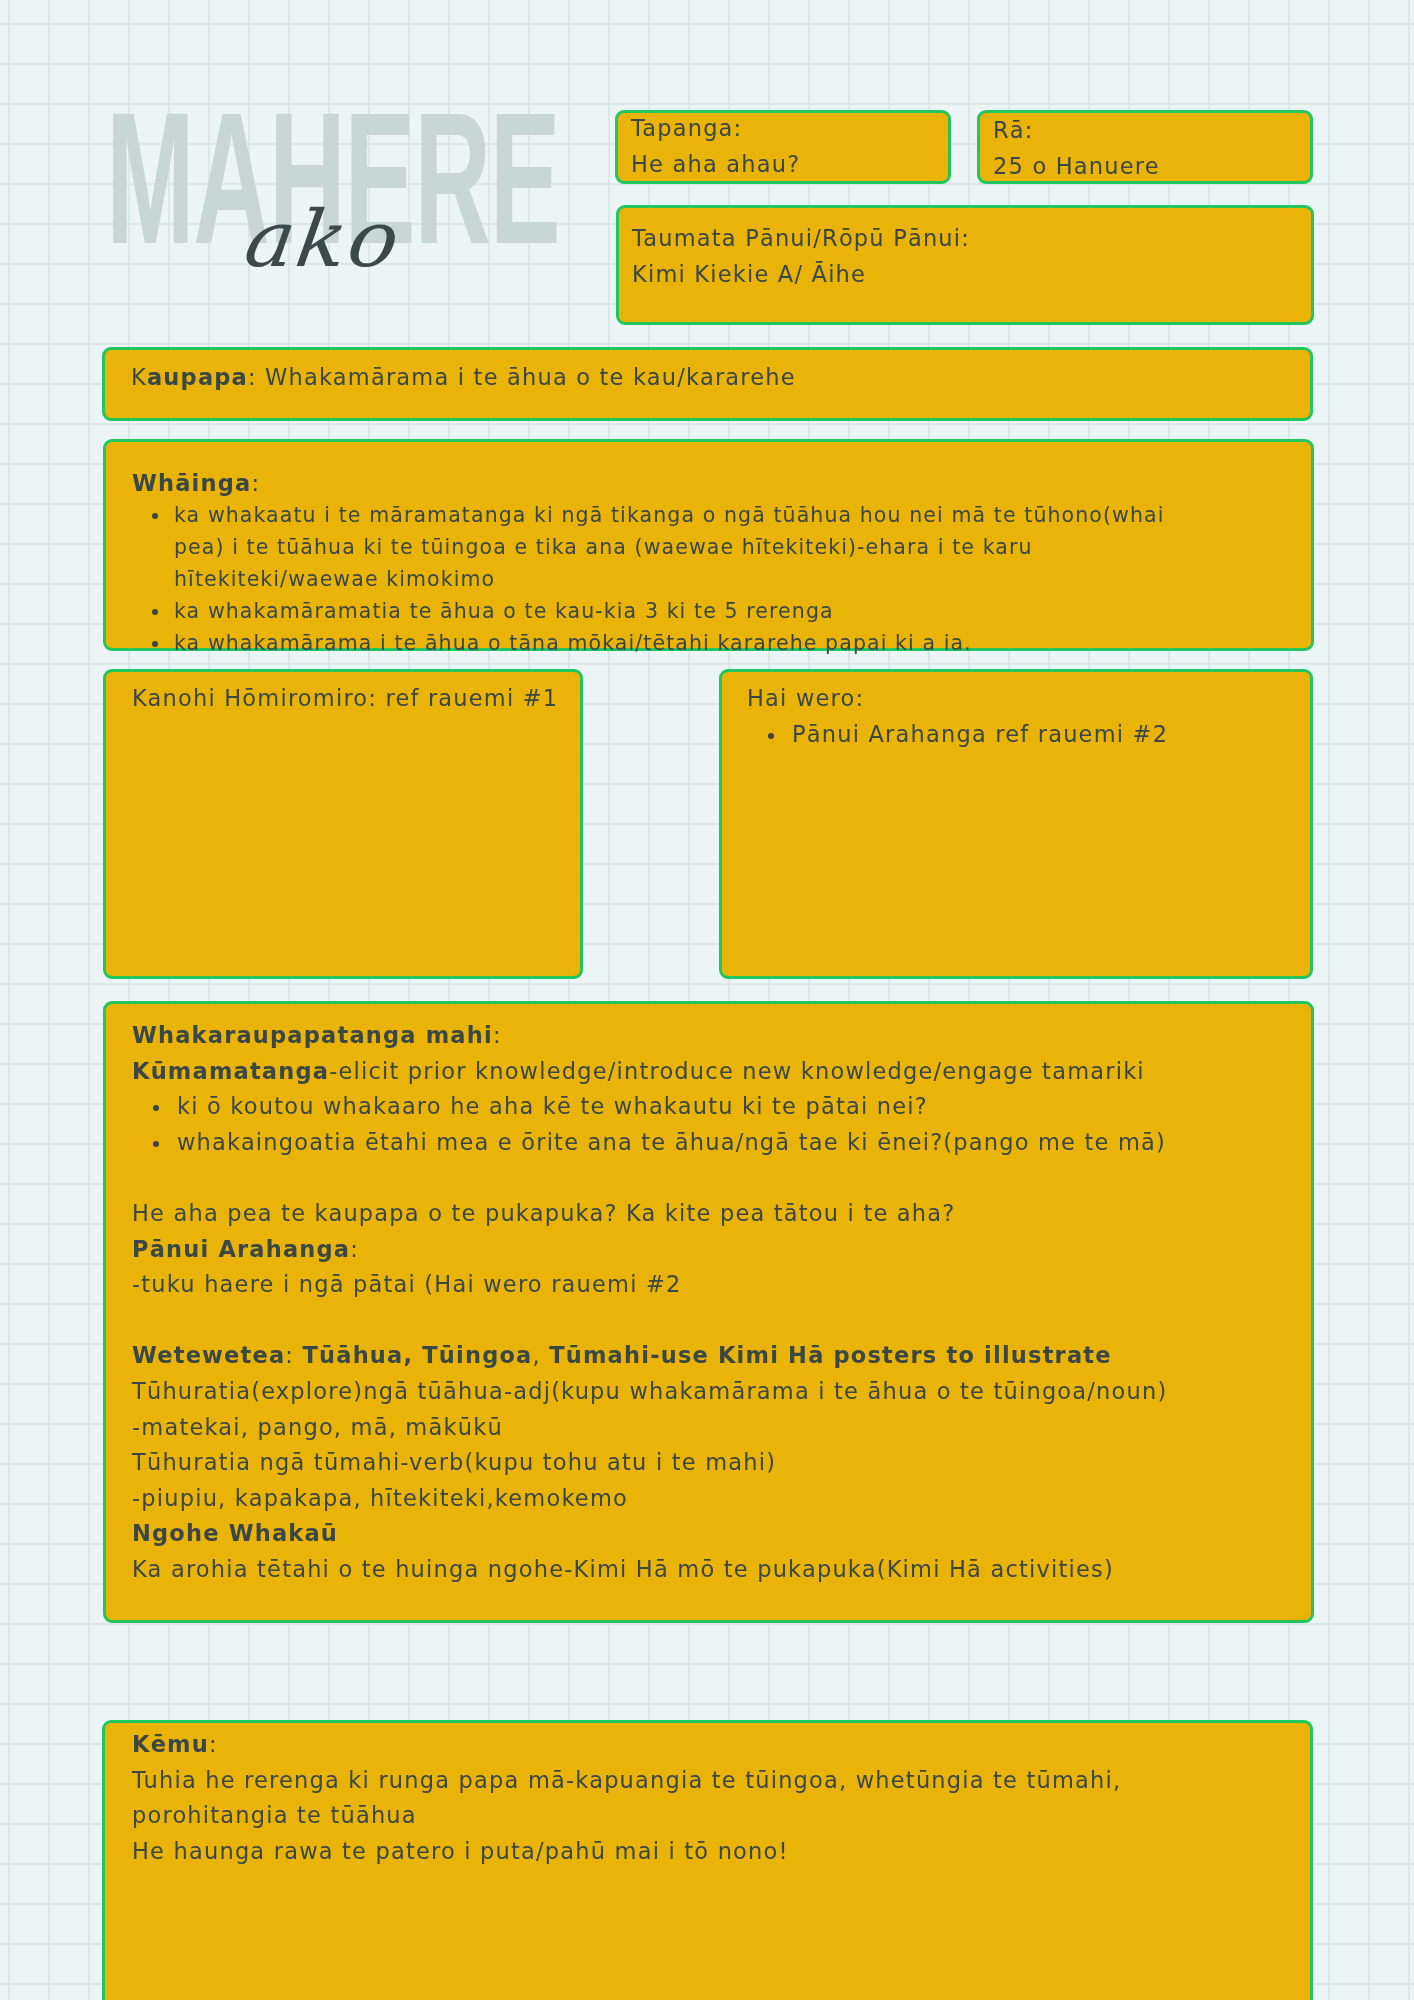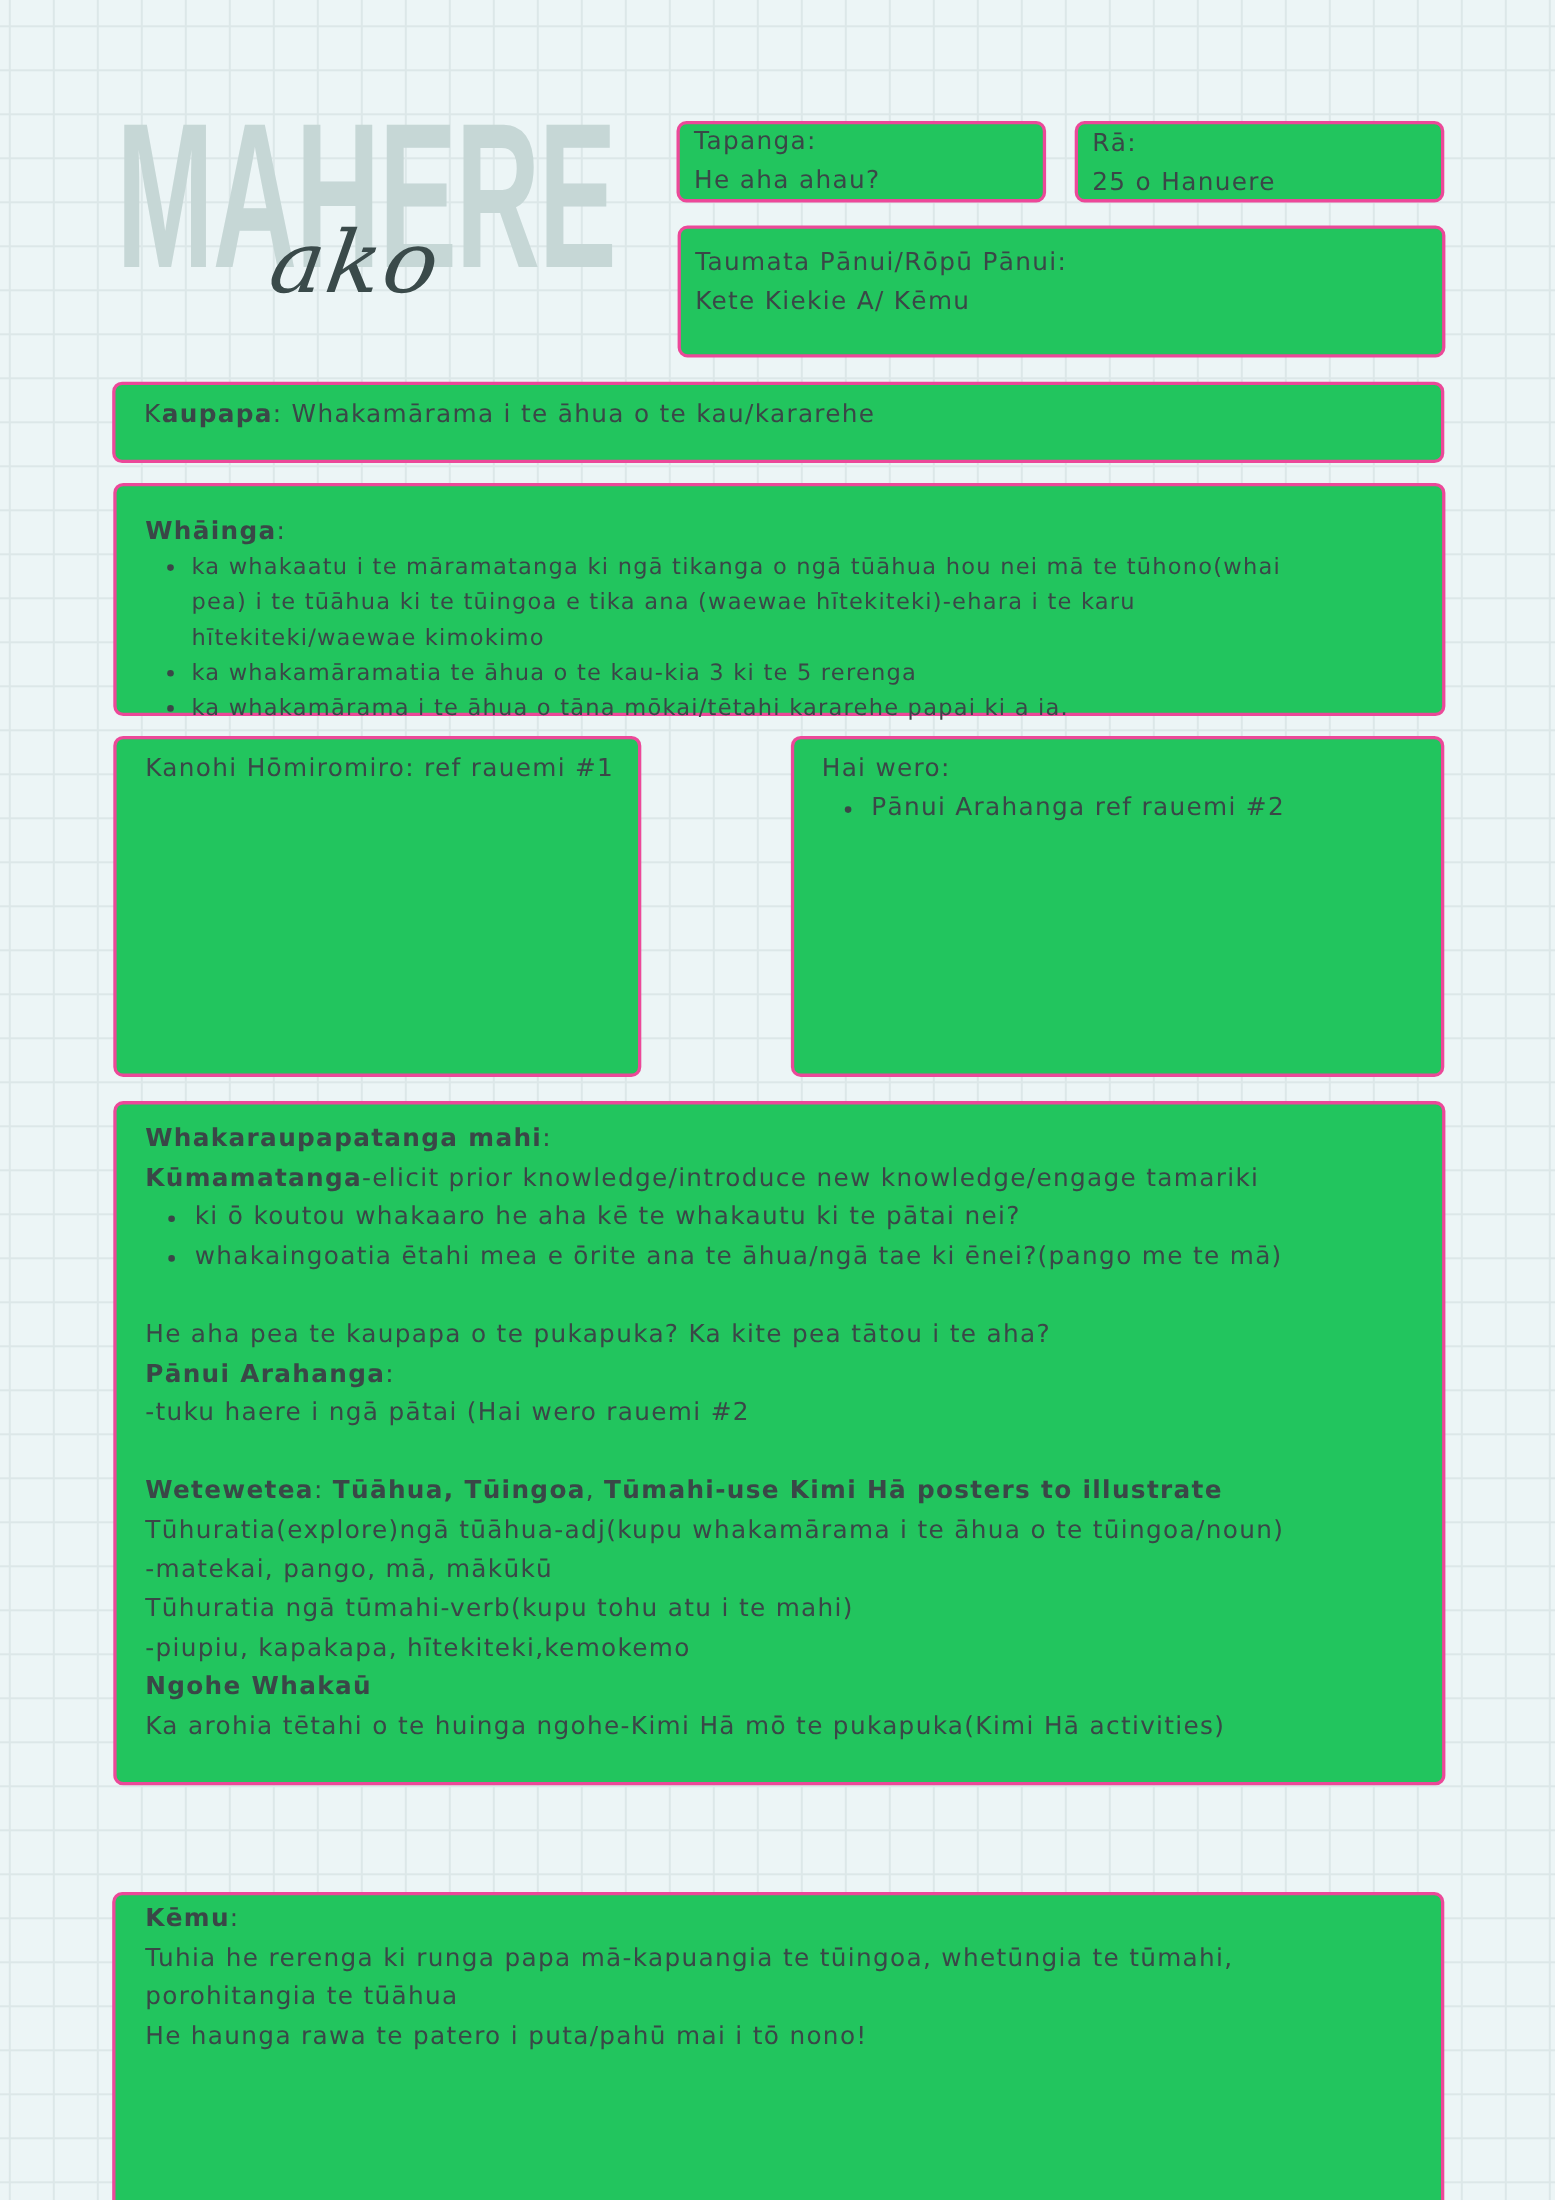--- a/index.html
+++ b/index.html
@@ -8,22 +8,22 @@
     background-color: #ecf5f6;
     background-image:
       linear-gradient(to right, #dce7e8 2px, transparent 2px),
       linear-gradient(to bottom, #dce7e8 2px, transparent 2px);
     background-size: 40px 40px;
     background-position: 8px 23px;
     font-family: "DejaVu Sans", sans-serif;
     color: #3a4747;
   }
   .box {
-    position: absolute; background: #22c55e;
-    border: 3px solid #ec4899; border-radius: 9px;
+    position: absolute; background: #eab308;
+    border: 3px solid #22c55e; border-radius: 9px;
     box-sizing: border-box;
   }
   .txt { font-size: 22.5px; letter-spacing: 1.2px; line-height: 35.6px; white-space: nowrap; }
   .sm  { font-size: 20.5px; letter-spacing: 1.1px; line-height: 32px; white-space: nowrap; }
   b { font-weight: bold; }
   ul { margin: 0; padding: 0; list-style: none; }
   li { position: relative; }
   li::before {
     content: ""; position: absolute; width: 6px; height: 6px; border-radius: 50%;
     background: #3a4747;
@@ -66,21 +66,21 @@
 <div class="box" style="left:977px; top:110px; width:336px; height:74px;">
   <div class="txt" style="position:absolute; left:13px; top:0px;">
     <div>Rā:</div>
     <div>25 o Hanuere</div>
   </div>
 </div>
 
 <div class="box" style="left:616px; top:205px; width:698px; height:120px;padding-left:12px;">
   <div class="txt" style="position:absolute; left:13px; top:13px;">
     <div>Taumata Pānui/Rōpū Pānui:</div>
-    <div>Kete Kiekie A/ Kēmu</div>
+    <div>Kimi Kiekie A/ Āihe</div>
   </div>
 </div>
 
 <div class="box" style="left:102px; top:347px; width:1211px; height:74px;">
   <div class="txt" style="position:absolute; left:26px; top:10px;">
     <span>K</span><b>aupapa</b><span>:</span><span> Whakamārama i te āhua o te kau/kararehe</span>
   </div>
 </div>
 
 <div class="box" style="left:103px; top:439px; width:1211px; height:212px;">

